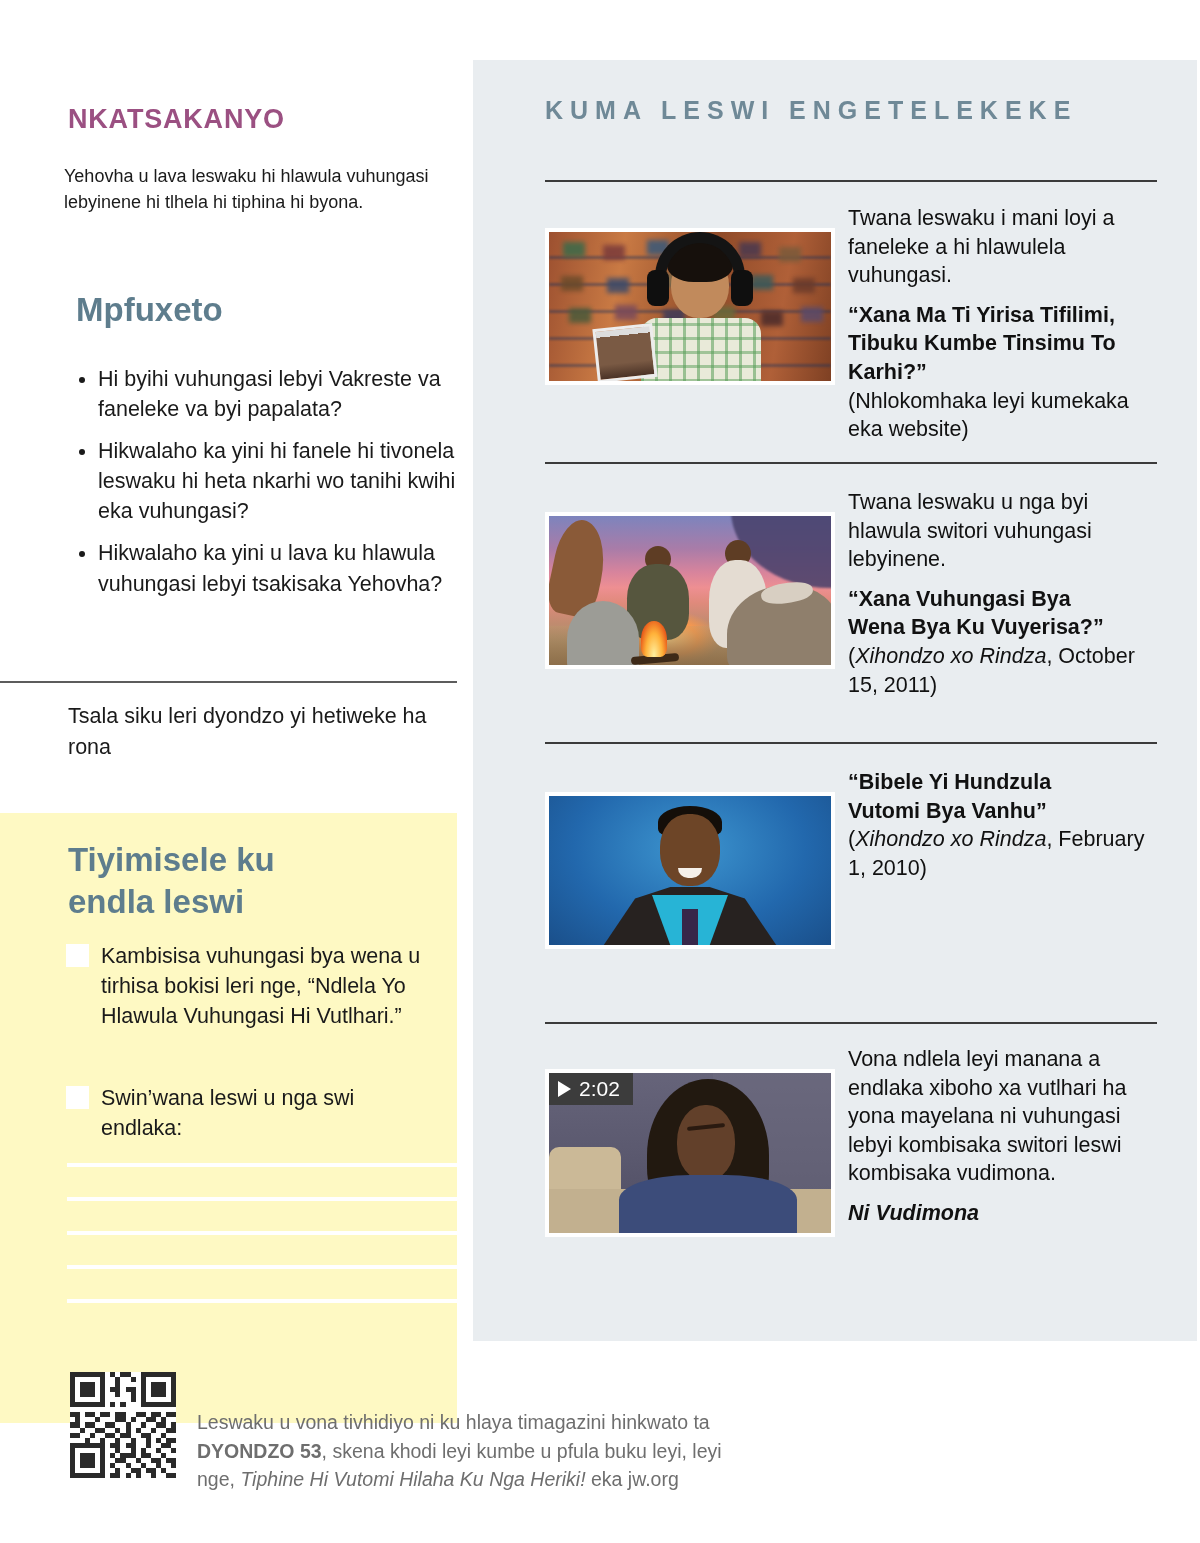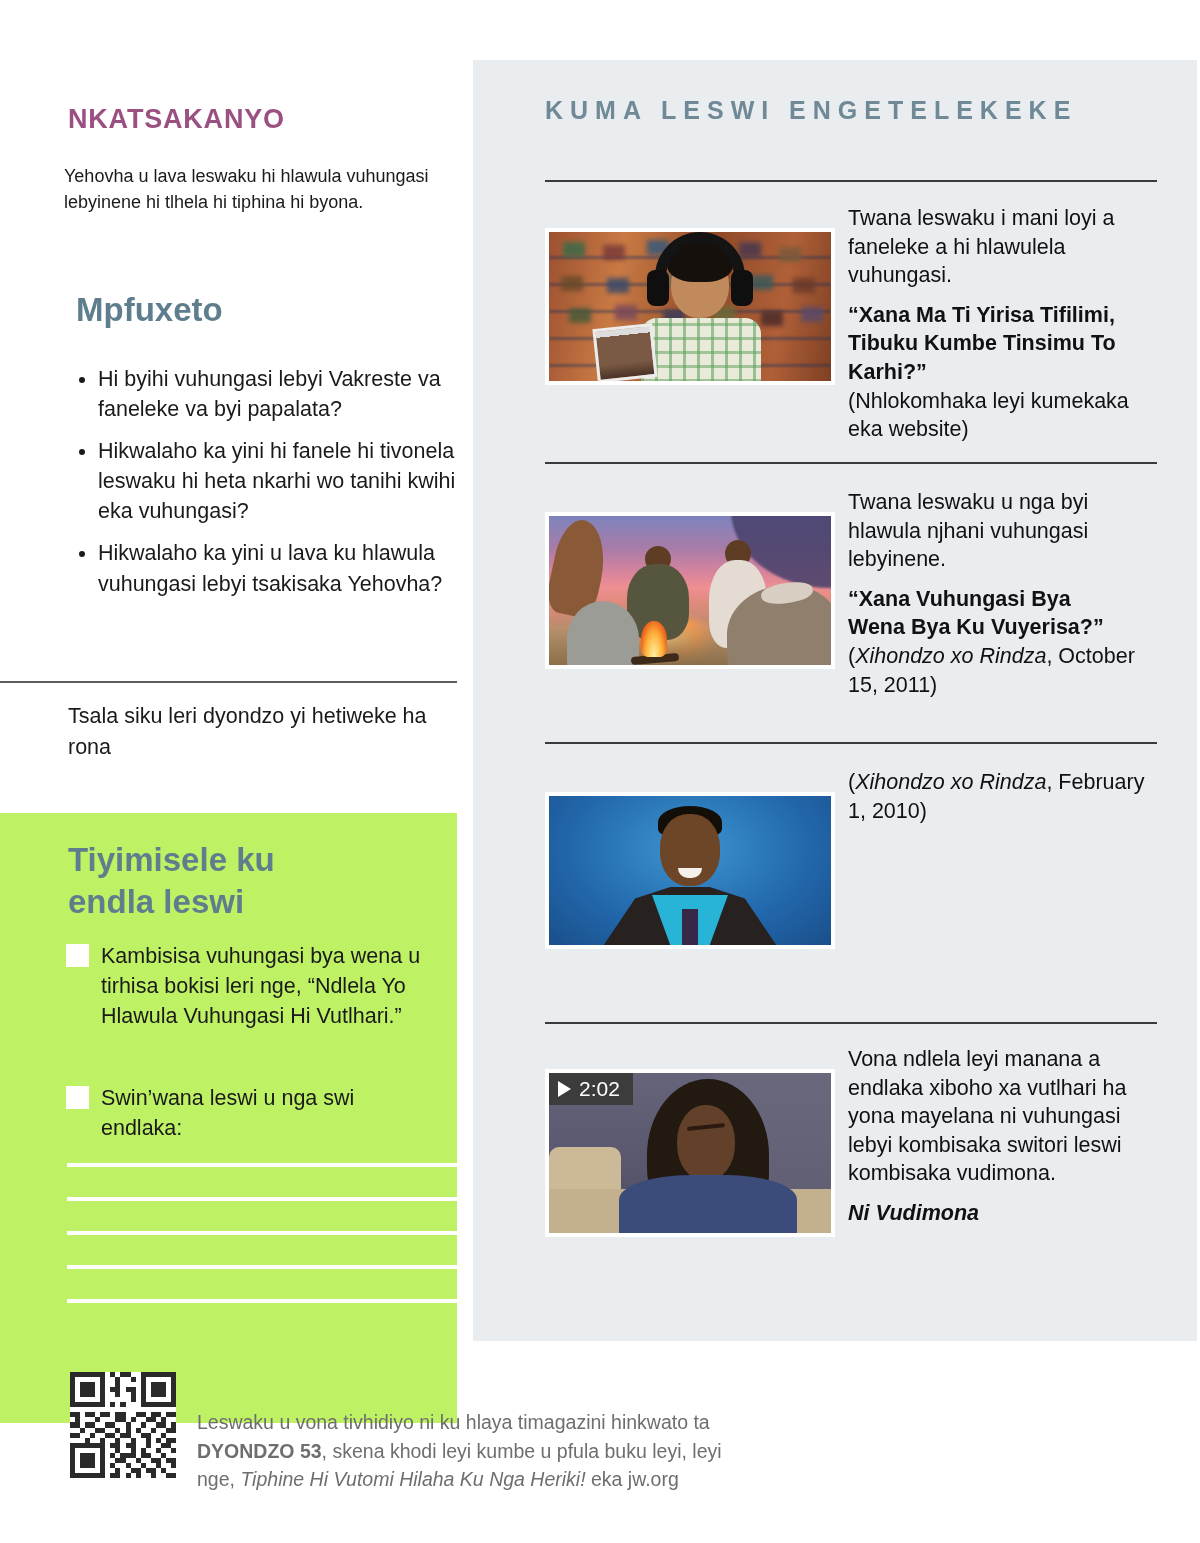--- a/index.html
+++ b/index.html
@@ -12,21 +12,21 @@
 
   
   .summary-title { left:68px; top:104px; font-size:27px; font-weight:bold; letter-spacing:.8px; color:#9b5082; }
   .summary-body  { left:64px; top:164px; width:392px; font-size:18px; line-height:1.42; }
   .review-title  { left:76px; top:291px; font-size:33px; font-weight:bold; color:#5e7d8d; }
   .review-list   { left:68px; top:364px; width:392px; margin:0; padding:0 0 0 30px; }
   .review-list li{ font-size:21.5px; line-height:1.4; margin-bottom:12px; }
   .left-divider  { left:0; top:681px; width:457px; height:2px; background:#5c5c5c; }
   .date-note     { left:68px; top:701px; width:392px; font-size:21.5px; line-height:1.42; }
 
-  .action-box { left:0; top:813px; width:457px; height:610px; background:#bef264; }
+  .action-box { left:0; top:813px; width:457px; height:610px; background:#fef9c3; }
   .ab-title  { position:absolute; left:68px; top:26px; width:270px; font-size:33px; line-height:1.28; font-weight:bold; color:#5e7d8d; }
   .ab-item   { position:absolute; left:0; width:457px; }
   .ab-check  { position:absolute; left:66px; top:3px; width:23px; height:23px; background:#ffffff; }
   .ab-text   { position:absolute; left:101px; top:0; width:332px; font-size:21.5px; line-height:1.4; }
   .ab-line   { position:absolute; left:67px; width:390px; height:4px; background:#ffffff; }
 
   .qr {
     left:70px; top:1372px; width:106px; height:106px;
   }
   .qr-caption { left:197px; top:1408px; width:527px; font-size:19.5px; line-height:1.47; color:#6e6e6e; }
@@ -280,41 +280,45 @@
         <div class="f-green"></div>
       <div class="h-white"></div>
         <div class="f-white"></div>
         <div class="f-right"></div>
         <div class="wrap"></div>
       <div class="f-gray"></div>
         <div class="logs"></div>
         <div class="fire"></div>
     </div>
     <div class="rp-text">
-      <p class="rp-desc">Twana leswaku u nga byi hlawula njhani vuhungasi lebyinene.</p>
+      <p class="rp-desc">Twana leswaku u nga byi hlawula switori vuhungasi lebyinene.</p>
       <div class="rp-ttl">
         <div>“Xana Vuhungasi Bya</div>
         <div>Wena Bya Ku Vuyerisa?”</div>
       </div>
       <div class="rp-cite"><span>(</span><i>Xihondzo xo Rindza</i><span>, October 15, 2011)</span></div>
     </div>
   </div>
 
   <div class="rp-divider" style="top:682px;"></div>
 
   <div class="rp-item" style="top:708px;">
     <div class="thumb sc3">
       <div class="m-suit"></div>
         <div class="m-shirt"></div>
         <div class="m-tie"></div>
       <div class="m-hair"></div>
         <div class="m-head"></div>
         <div class="m-smile"></div>
     </div>
     <div class="rp-text">
+      <div class="rp-ttl">
+        <div>“Bibele Yi Hundzula</div>
+        <div>Vutomi Bya Vanhu”</div>
+      </div>
       <div class="rp-cite"><span>(</span><i>Xihondzo xo Rindza</i><span>, February 1, 2010)</span></div>
     </div>
   </div>
 
   <div class="rp-divider" style="top:962px;"></div>
 
   <div class="rp-item" style="top:985px;">
     <div class="thumb video sc4">
       <div class="v-badge">
         <span class="play-tri"></span>

